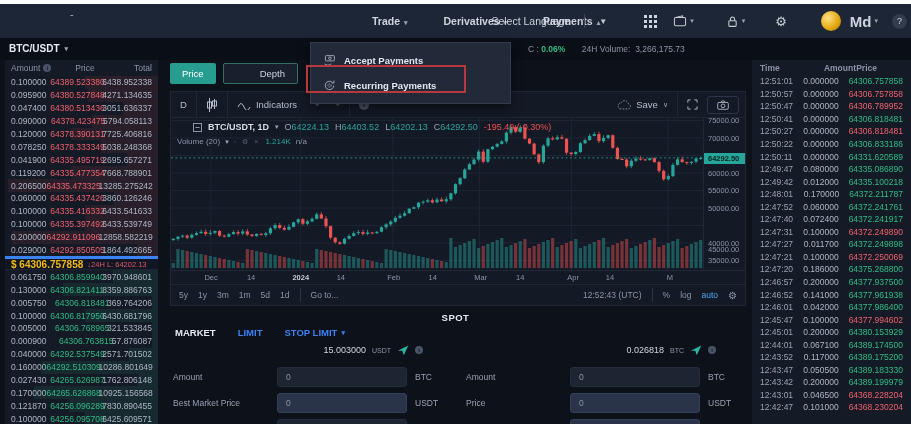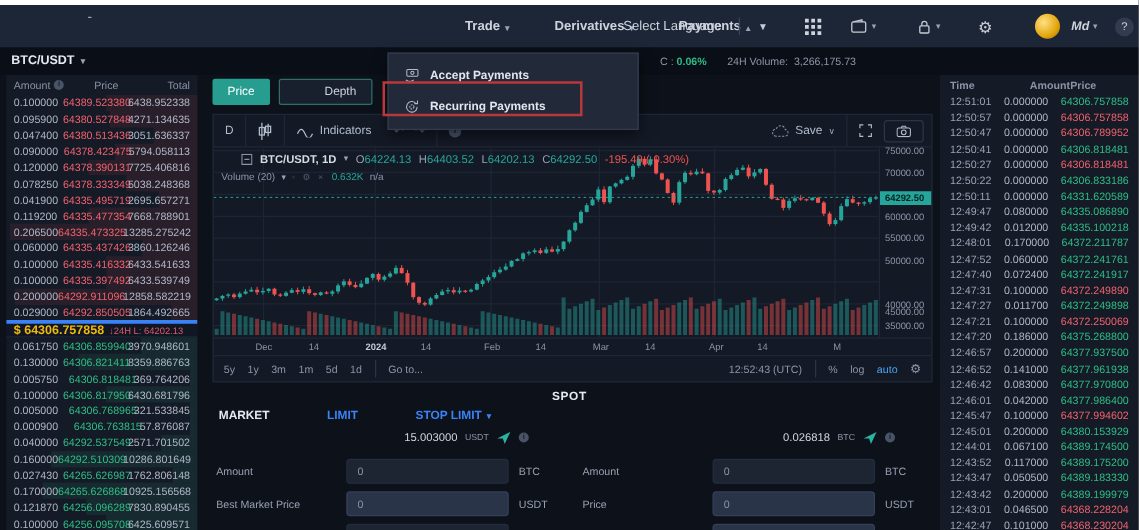--- a/index.html
+++ b/index.html
@@ -12,21 +12,21 @@
   .nav-left{position:absolute;left:372px;top:0;height:34px;display:flex;align-items:center;gap:36px;}
   .nav-item{color:#cdd3de;font-size:10.5px;font-weight:bold;display:flex;align-items:flex-end;gap:4px;cursor:pointer;white-space:nowrap;}
   .caret{font-size:7px;color:#9aa3b4;}
   .grid-icon{display:inline-grid;grid-template-columns:repeat(3,3px);grid-gap:2px;margin-left:8px;}
   .grid-icon span{width:3px;height:3px;background:#cdd3de;}
   .nav-right{position:absolute;right:4px;top:0;height:34px;display:flex;align-items:center;gap:14px;}
   .sel-lang{color:#cdd3de;font-size:10.5px;}
   .vsep{width:1px;height:14px;background:#3a4456;}
   .hdr-ic{color:#c6cbd4;display:flex;align-items:center;gap:3px;}
   .avatar{width:20px;height:20px;border-radius:50%;background:radial-gradient(circle at 35% 35%,#ffe084,#e3a60c 60%,#9c6f06);}
-  .user-name{color:#cdd3de;font-size:10px;font-weight:bold;font-style:italic;}
+  .user-name{color:#cdd3de;font-size:15px;font-weight:bold;}
   .help-circle{width:15px;height:15px;border-radius:50%;background:#323c4e;color:#cfd5df;font-size:9px;display:flex;align-items:center;justify-content:center;}
   
   .ticker{position:absolute;left:0;top:38px;width:100%;height:22px;background:#0a0e16;}
   .pair{position:absolute;left:9px;top:5px;color:#e6e9ef;font-size:10px;font-weight:bold;display:flex;gap:5px;align-items:center;}
   .tick-right{position:absolute;left:528px;top:6px;font-size:8.5px;color:#8b94a7;white-space:nowrap;}
   .tick-right .chg{color:#2ebd85;font-weight:bold;}
   .tick-right .sp{display:inline-block;width:14px;}
   
   .menu{position:absolute;left:310px;top:42px;width:201px;background:#222a39;border:1px solid #323c4e;box-shadow:0 4px 10px rgba(0,0,0,.5);z-index:50;padding:5px 0;}
   .menu-item{height:25px;display:flex;align-items:center;gap:8px;padding:0 12px;color:#e2e6ee;font-size:9.5px;font-weight:bold;cursor:pointer;}
@@ -89,21 +89,21 @@
   .xtick{position:absolute;top:2px;transform:translateX(-50%);}
   .xtick.year{color:#c4cad6;font-weight:bold;}
   .tv-bottom{height:21px;border-top:1px solid #1f2736;display:flex;align-items:center;font-size:8.5px;color:#8b94a7;padding:0 8px;gap:10px;}
   .tv-bottom .tf{cursor:pointer;}
   .tv-bottom .right{margin-left:auto;display:flex;align-items:center;gap:10px;}
   .tv-bottom .auto{color:#47a8f5;}
   
   .spot-title{position:absolute;left:0;top:252px;width:100%;text-align:center;color:#e6e9ef;font-size:9.5px;font-weight:bold;letter-spacing:.5px;}
   .form-tabs{position:absolute;left:12px;top:267px;display:flex;gap:22px;font-size:9.5px;font-weight:bold;}
   .ft-market{color:#e6e9ef;}
-  .ft-blue{color:#3b82f6;display:flex;align-items:center;gap:4px;margin-left:24px;}
+  .ft-blue{color:#3b82f6;display:flex;align-items:center;gap:4px;}
   .col{position:absolute;top:283px;width:276px;}
   .col.buy{left:10px;}
   .col.sell{left:303px;}
   .balance{display:flex;justify-content:flex-end;align-items:center;gap:6px;height:14px;font-size:9px;color:#cfd5df;padding-right:26px;}
   .balance .un{color:#8b94a7;font-size:7px;}
   .fields{margin-top:9px;}
   .frow{display:grid;grid-template-columns:96px 1fr 34px;align-items:center;gap:8px;height:21px;margin-bottom:5px;}
   .frow label{color:#98a1b3;font-size:8.5px;}
   .frow input{height:20px;background:#1d2532;border:1px solid #232d3d;border-radius:3px;color:#8b94a7;font-size:8.5px;padding:0 8px;outline:none;width:100%;}
   .frow input.lit{background:#2a3448;border-color:#34405a;}
@@ -798,21 +798,21 @@
           <span><span class="lbl">O</span><span class="val">64224.13</span></span>
           <span><span class="lbl">H</span><span class="val">64403.52</span></span>
           <span><span class="lbl">L</span><span class="val">64202.13</span></span>
           <span><span class="lbl">C</span><span class="val">64292.50</span></span>
           <span class="neg">-195.49 (-0.30%)</span>
         </div>
         <div class="vol-legend">
           <span>Volume (20)</span>
           <span class="caret">▾</span>
           <span class="micro">◦ ⚙ ×</span>
-          <span class="vv">0.632K</span>
+          <span class="vv">1.214K</span>
           <span>n/a</span>
         </div>
       </div>
       <div class="tv-xaxis" id="x-axis">
           <div class="xtick" style="left: 40.05px;">Dec</div>
           <div class="xtick" style="left: 80.1px;">14</div>
           <div class="xtick year" style="left: 129.762px;">2024</div>
           <div class="xtick" style="left: 169.812px;">14</div>
           <div class="xtick" style="left: 222.678px;">Feb</div>
           <div class="xtick" style="left: 261.66px;">14</div>
@@ -1002,25 +1002,20 @@
           <span class="t">12:46:57</span>
           <span class="a">0.200000</span>
           <span class="p">64377.937500</span>
         </div>
         <div class="tr-row up">
           <span class="t">12:46:52</span>
           <span class="a">0.141000</span>
           <span class="p">64377.961938</span>
         </div>
         <div class="tr-row up">
-          <span class="t">12:46:42</span>
-          <span class="a">0.083000</span>
-          <span class="p">64377.970800</span>
-        </div>
-        <div class="tr-row up">
           <span class="t">12:46:01</span>
           <span class="a">0.042000</span>
           <span class="p">64377.986400</span>
         </div>
         <div class="tr-row down">
           <span class="t">12:45:47</span>
           <span class="a">0.100000</span>
           <span class="p">64377.994602</span>
         </div>
         <div class="tr-row up">

